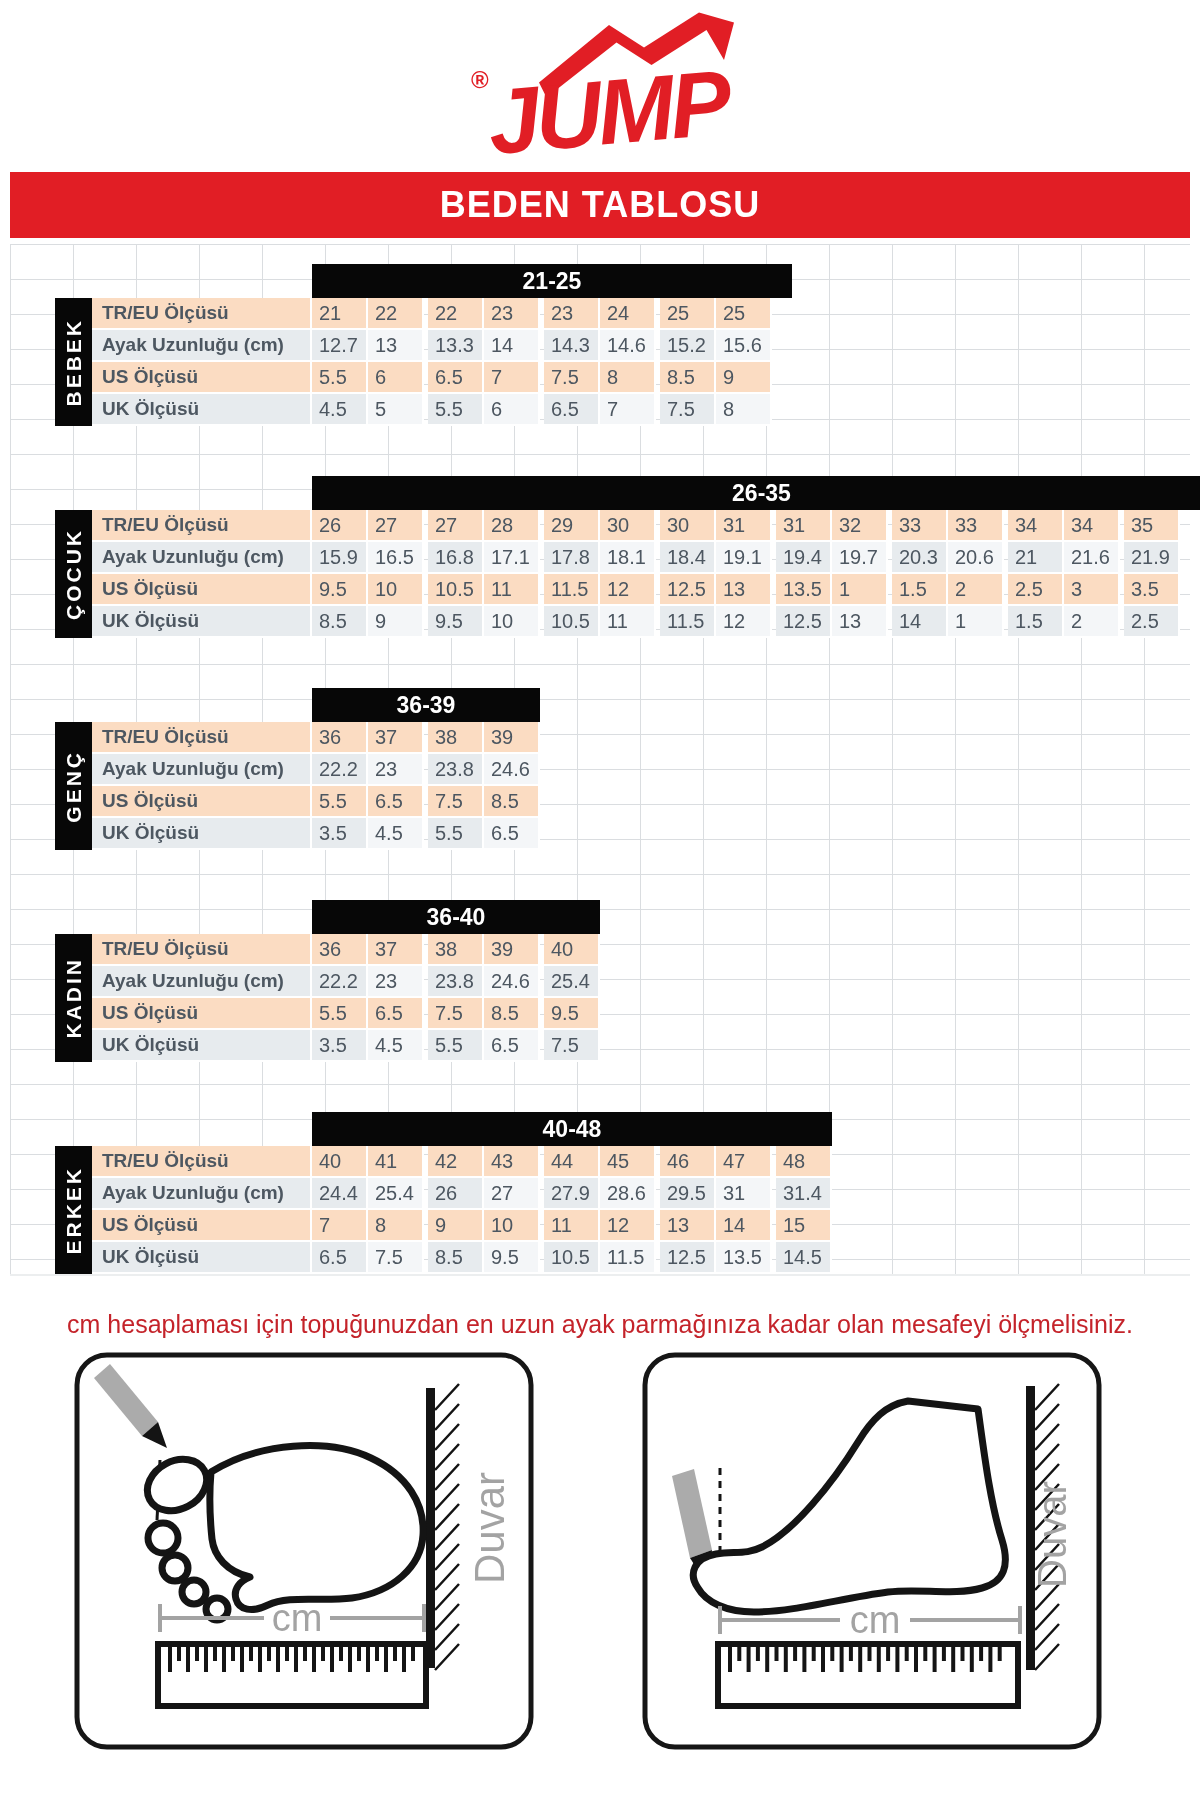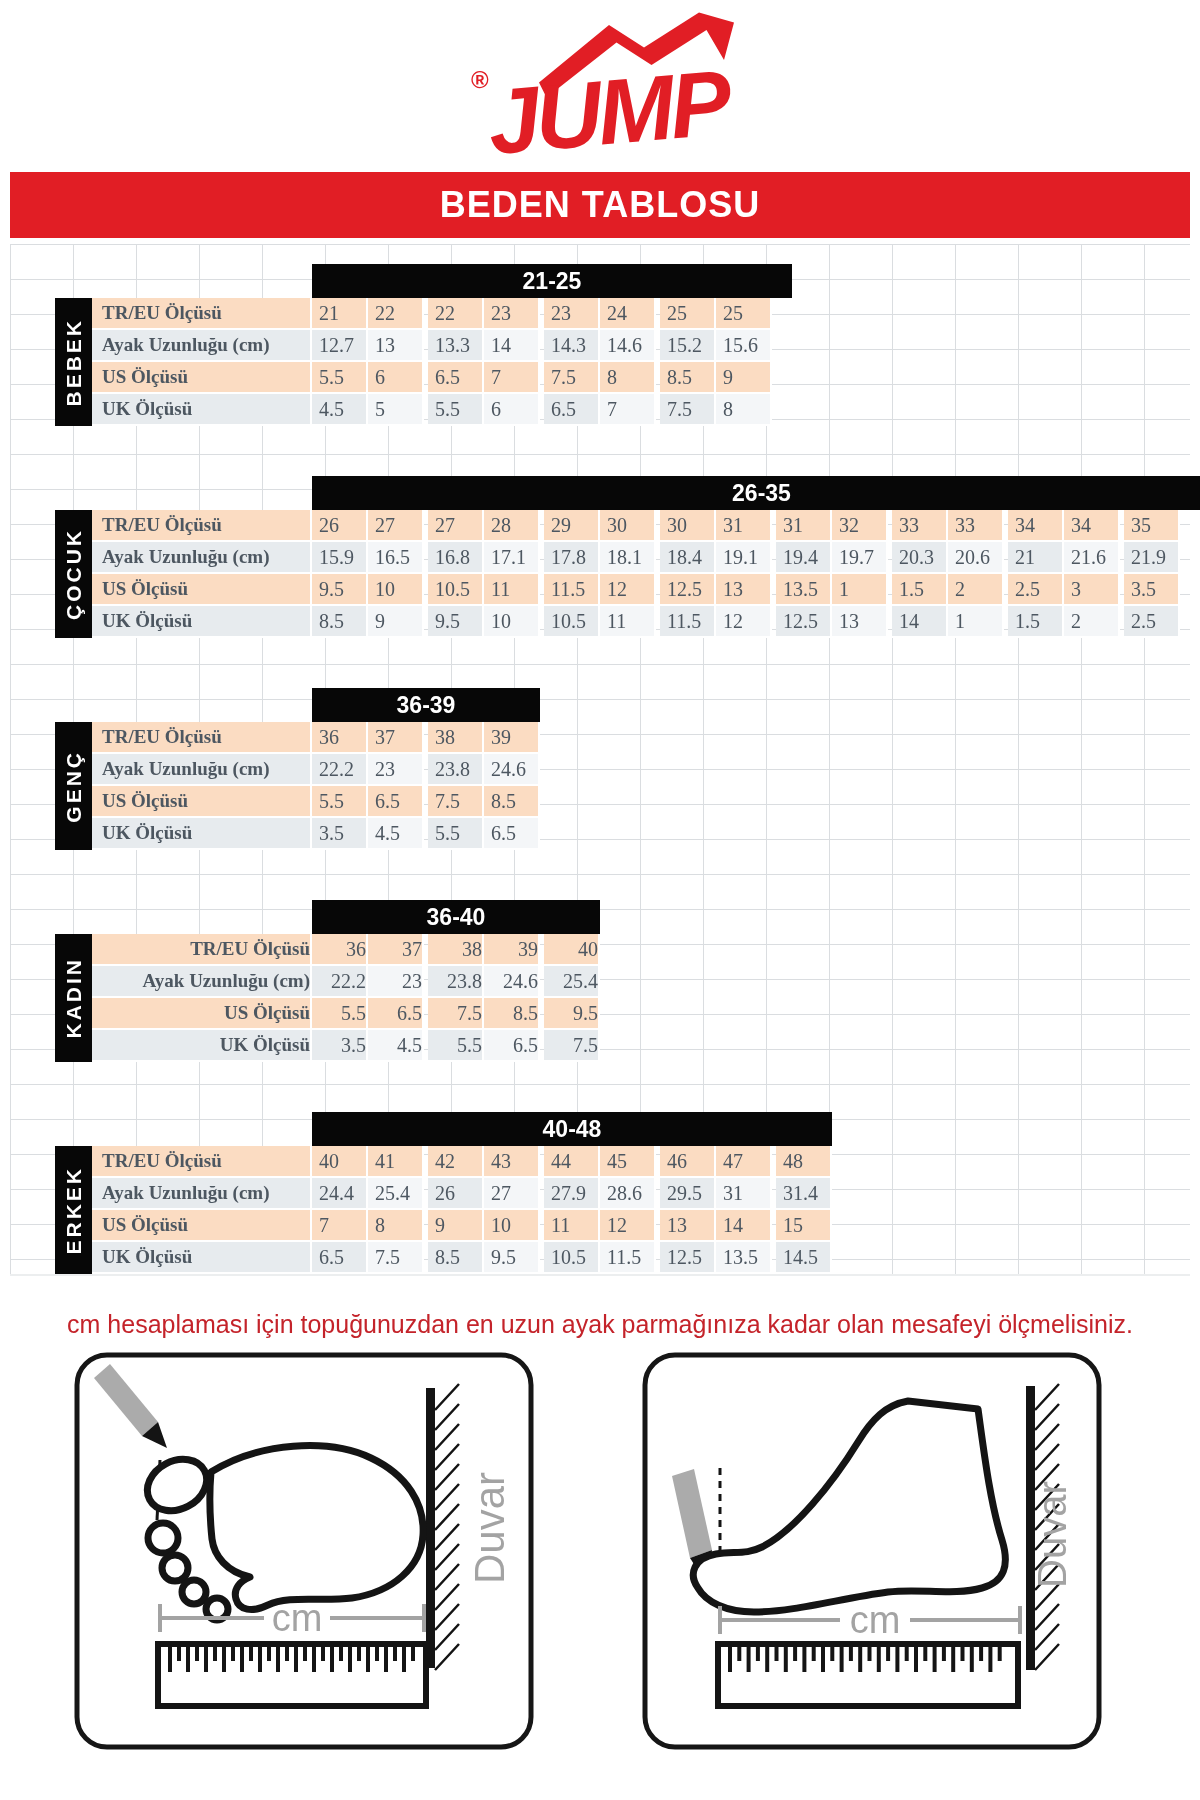--- a/index.html
+++ b/index.html
@@ -29,21 +29,21 @@
     background-size:63px 35px;border-bottom:2px solid #eceeef;}
   .section{position:absolute;left:45px;width:1130px;height:162px;}
   .group-band{position:absolute;left:257px;top:0;height:34px;background:var(--band-black);
               display:flex;align-items:center;justify-content:center;}
   .group-label{color:#fff;font-size:23px;font-weight:bold;}
   .side-band{position:absolute;left:0;top:34px;width:37px;height:128px;background:var(--band-black);
              display:flex;align-items:center;justify-content:center;}
   .side-label{writing-mode:vertical-rl;transform:rotate(180deg);color:#fff;
               font-weight:bold;font-size:21px;letter-spacing:3px;}
   .rows{position:absolute;left:37px;top:34px;}
-  .trow{display:flex;height:32px;box-sizing:border-box;border-bottom:2px solid #fff;font-family:Liberation Serif, serif;}
+  .trow{display:flex;height:32px;box-sizing:border-box;border-bottom:2px solid #fff;}
   .rlabel{width:220px;box-sizing:border-box;padding-left:10px;font-weight:bold;font-size:19px;
           line-height:30px;color:var(--cell-text);border-right:2px solid #fff;}
   .cell{width:56px;box-sizing:border-box;border-right:2px solid #fff;padding-left:7px;
         font-size:20px;line-height:30px;color:var(--cell-text);}
   .pair-gap{margin-right:4px;}
   .warm .rlabel,.warm .cell{background:var(--row-warm);}
   .cool .rlabel{background:var(--row-cool);}
   .cool .shade-a{background:var(--row-cool);}
   .cool .shade-b{background:var(--row-cool-alt);}
   
@@ -255,21 +255,21 @@
           <div class="trow cool">
             <span class="rlabel">UK Ölçüsü</span>
             <span class="cell shade-a">3.5</span>
             <span class="cell shade-b pair-gap">4.5</span>
             <span class="cell shade-a">5.5</span>
             <span class="cell shade-b">6.5</span>
           </div>
         </div>
   </div>
 
-  <div class="section" style="top: 656px; text-align: right;">
+  <div class="section" style="top: 656px;">
     <div class="group-band" style="width: 288px;">
       <span class="group-label">36-40</span>
     </div>
     <div class="side-band">
       <span class="side-label">KADIN</span>
     </div>
     <div class="rows">
           <div class="trow warm">
             <span class="rlabel">TR/EU Ölçüsü</span>
             <span class="cell">36</span>

